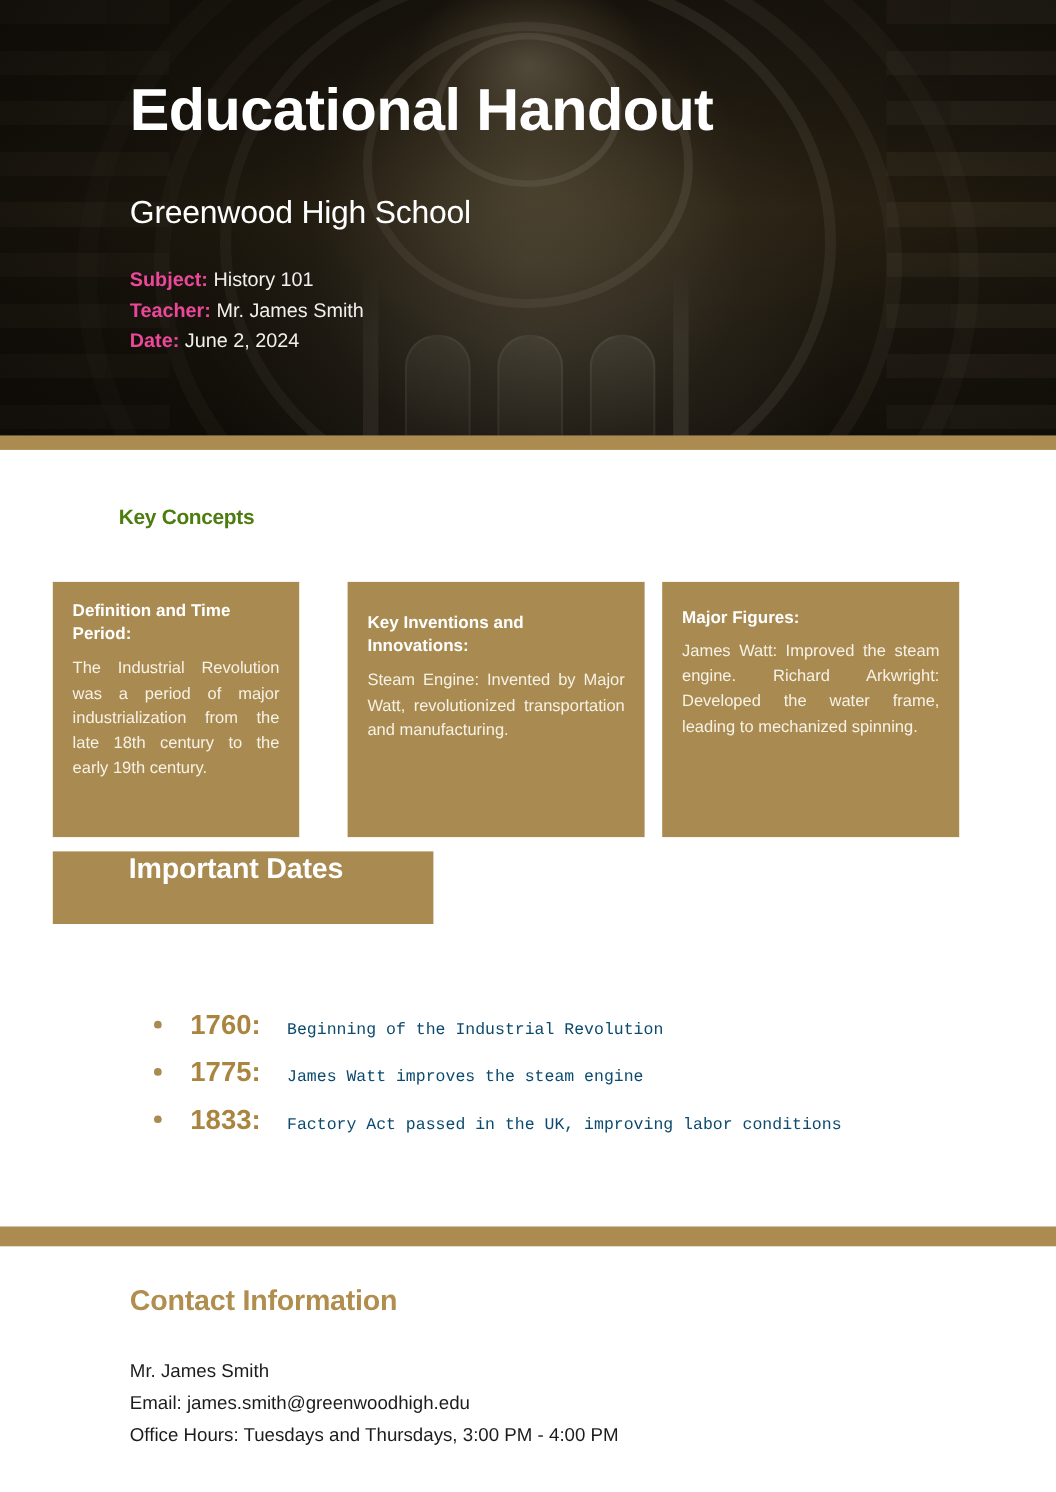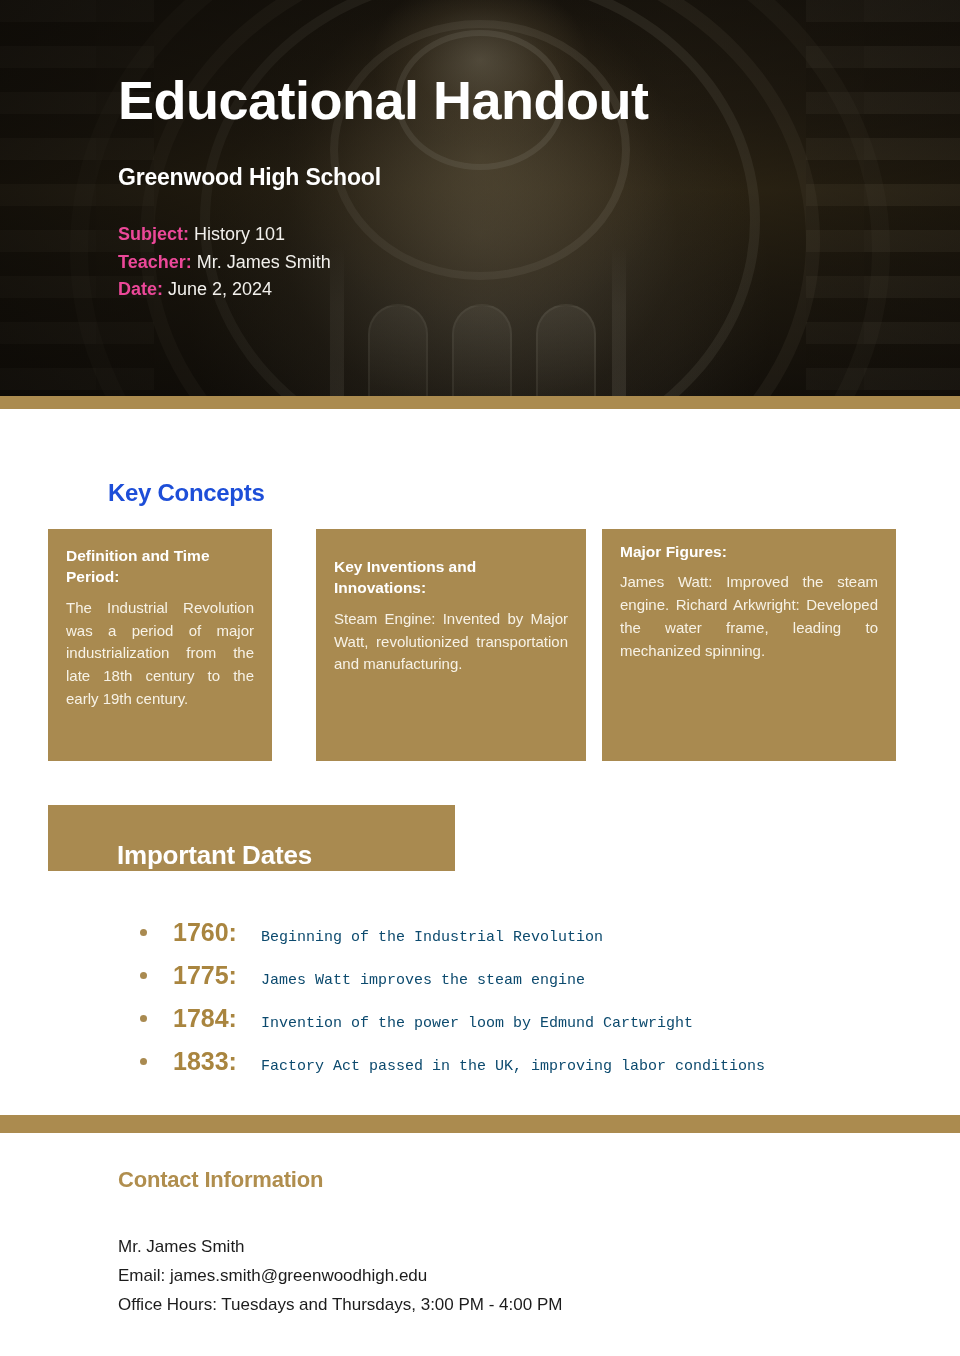--- a/index.html
+++ b/index.html
@@ -72,22 +72,22 @@
   }
   .header-inner {
     position:absolute; left:118px; top:72px;
     width:640px;
   }
   .title {
     font-size:54px; font-weight:bold; color:#ffffff;
     letter-spacing:-0.5px; line-height:1.05;
   }
   .subtitle {
-    margin-top:35px;
-    font-size:23px; font-weight:bold; color:#ffffff;
+    margin-top:49px;
+    font-size:29px; font-weight:normal; color:#ffffff;
     letter-spacing:-0.2px;
   }
   .meta { margin-top:30px; }
   .meta-row {
     font-size:18px; color:#f2f0ec; line-height:1.55;
     white-space:nowrap;
   }
   .meta-row b { font-weight:bold; color:#ec4899; }
 
   
@@ -97,53 +97,53 @@
     background:#ab8b4f;
   }
   .divider-bottom {
     position:absolute; left:0; top:1115px;
     width:960px; height:18px;
     background:#ab8b4f;
   }
 
   
   .kc-heading {
-    position:absolute; left:108px; top:479px;
-    font-size:24px; font-weight:bold; color:#1d4ed8;
+    position:absolute; left:108px; top:460px;
+    font-size:19px; font-weight:bold; color:#4d7c0f;
     letter-spacing:-0.3px;
   }
   .cards {
     position:absolute; left:48px; top:529px;
     width:864px; height:232px;
     display:flex; gap:16px; align-items:flex-start;
   }
   .card {
     background:#a98a50;
     height:232px;
     padding:16px 18px 14px 18px;
     overflow:hidden;
   }
   .card-1 { width:224px; }
   .card-2 { width:270px; padding-top:27px;margin-left:28px; }
-  .card-3 { width:294px; padding-top:12px; }
+  .card-3 { width:270px; padding-top:22px; }
   .card-title {
     font-size:15.5px; font-weight:bold; color:#ffffff;
     line-height:1.38; margin-bottom:9px;
   }
   .card-body {
     font-size:15px; color:#f7f2e6;
     line-height:1.52; text-align:justify;
   }
 
   
   .dates-banner {
-    position:absolute; left:48px; top:805px;
-    width:407px; height:66px;
+    position:absolute; left:48px; top:774px;
+    width:346px; height:66px;
     background:#a98a50;
-    display:flex; align-items:flex-end;
+    display:flex; align-items:flex-start;
   }
   .dates-banner-label {
     margin-left:69px;
     font-size:26px; font-weight:bold; color:#ffffff;
     letter-spacing:-0.2px;
   }
   .dates-list {
     position:absolute; left:140px; top:918px;
     width:790px;
   }
@@ -161,21 +161,21 @@
     font-size:25px; font-weight:bold; color:#a9853f;
     margin-right:24px;
   }
   .date-desc {
     font-size:15px; color:#0c4a6e;font-family:Liberation Mono, monospace;
   }
 
   
   .contact-heading {
     position:absolute; left:118px; top:1167px;
-    font-size:22px; font-weight:bold; color:#b08e4e;
+    font-size:26px; font-weight:bold; color:#b08e4e;
     letter-spacing:-0.2px;
   }
   .contact-lines {
     position:absolute; left:118px; top:1232px;
   }
   .contact-line {
     font-size:17px; color:#1c1c1c; line-height:1.72;
     white-space:nowrap;
   }
 </style>
@@ -251,25 +251,20 @@
     <span class="date-year">1760:</span>
     <span class="date-desc">Beginning of the Industrial Revolution</span>
   </div>
   <div class="date-item">
     <span class="bullet"></span>
     <span class="date-year">1775:</span>
     <span class="date-desc">James Watt improves the steam engine</span>
   </div>
   <div class="date-item">
     <span class="bullet"></span>
-    <span class="date-year">1784:</span>
-    <span class="date-desc">Invention of the power loom by Edmund Cartwright</span>
-  </div>
-  <div class="date-item">
-    <span class="bullet"></span>
     <span class="date-year">1833:</span>
     <span class="date-desc">Factory Act passed in the UK, improving labor conditions</span>
   </div>
 </div>
 
 <div class="divider-bottom"></div>
 
 <div class="contact-heading">Contact Information</div>
 <div class="contact-lines">
   <div class="contact-line">Mr. James Smith</div>

